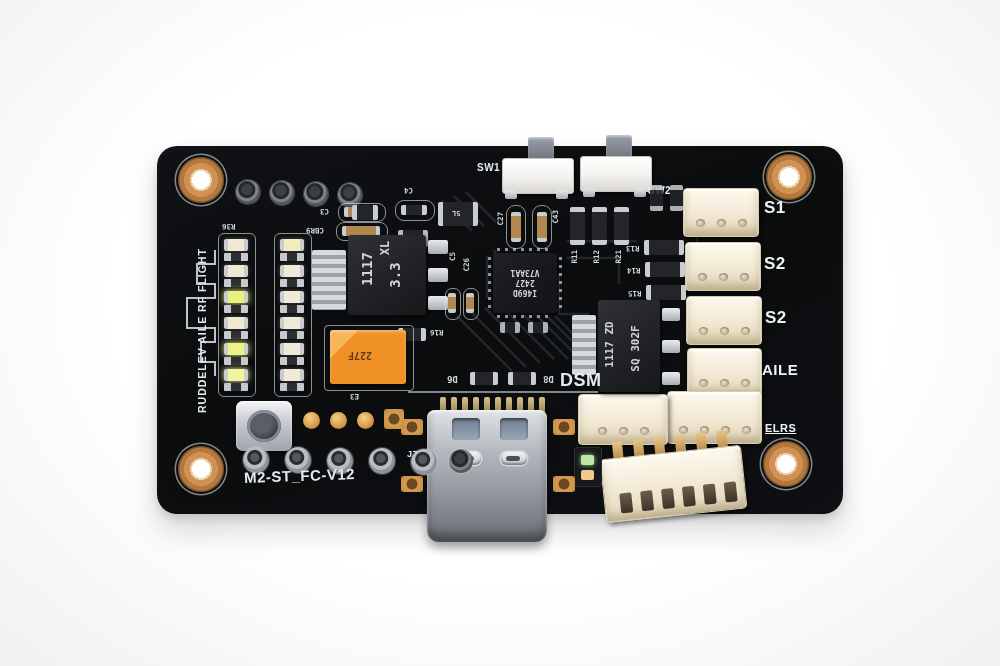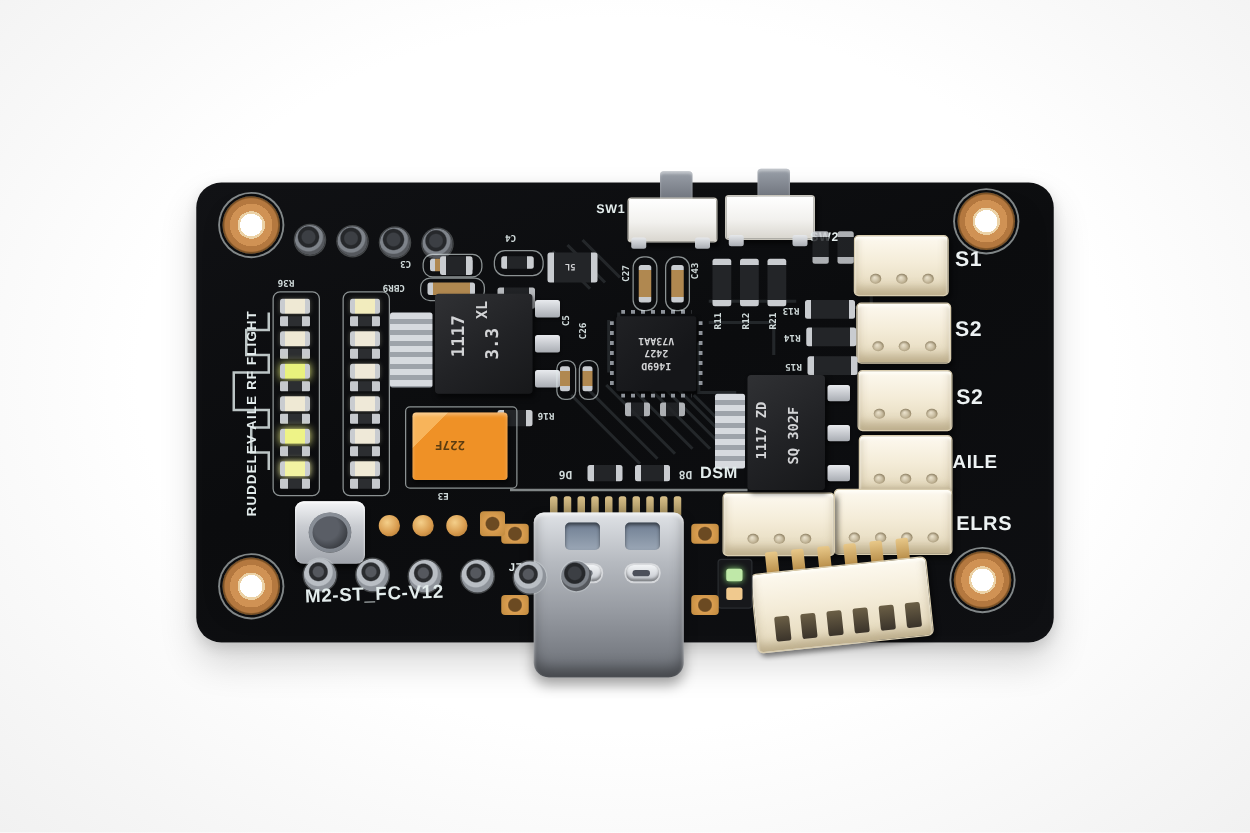--- a/index.html
+++ b/index.html
@@ -159,21 +159,21 @@
       <i></i>
       <i></i>
       <i></i>
     </div>
   </div>
 
 <div class="abs port-label" style="left:764px;top:198px;">S1</div>
 <div class="abs port-label" style="left:764px;top:254px;">S2</div>
 <div class="abs port-label" style="left:765px;top:308px;">S2</div>
 <div class="abs port-label" style="left:762px;top:361px;font-size:15px;">AILE</div>
-<div class="abs port-label" style="left:765px;top:411px;font-size:16px;">ELRS</div>
+<div class="abs port-label" style="left:765px;top:422px;font-size:11px;text-decoration:underline;">ELRS</div>
 
 <div class="abs" style="left:602px;top:436px;width:140px;height:86px;transform:rotate(-6deg);">
   <div class="abs pin-gold" style="left:14px;top:0;width:10px;height:18px;"></div>
   <div class="abs pin-gold" style="left:35px;top:0;width:10px;height:18px;"></div>
   <div class="abs pin-gold" style="left:56px;top:0;width:10px;height:18px;"></div>
   <div class="abs pin-gold" style="left:77px;top:0;width:10px;height:18px;"></div>
   <div class="abs pin-gold" style="left:98px;top:0;width:10px;height:18px;"></div>
   <div class="abs pin-gold" style="left:119px;top:0;width:10px;height:18px;"></div>
   <div class="abs jst" style="left:0;top:16px;width:140px;height:62px;border-radius:5px;"></div>
   <div class="abs slot" style="left:16px;top:52px;width:12px;height:20px;"></div>
@@ -353,20 +353,20 @@
   <span class="abs mark" style="left:14px;top:42px;font-size:11px;transform:rotate(-90deg);white-space:nowrap;">SQ 302F</span>
 </div>
 <div class="abs leg" style="left:662px;top:308px;width:18px;height:13px;"></div>
 <div class="abs leg" style="left:662px;top:340px;width:18px;height:13px;"></div>
 <div class="abs leg" style="left:662px;top:372px;width:18px;height:13px;"></div>
 
 <div class="abs ref r180" style="left:447px;top:374px;font-size:9px;">D6</div>
 <div class="abs smd-dark" style="left:470px;top:372px;width:28px;height:13px;"></div>
 <div class="abs smd-dark" style="left:508px;top:372px;width:28px;height:13px;"></div>
 <div class="abs ref r180" style="left:543px;top:374px;font-size:9px;">D8</div>
-<div class="abs silk" style="left:560px;top:371px;font-size:13px;">DSM</div>
+<div class="abs silk" style="left:560px;top:371px;font-size:18px;">DSM</div>
 <div class="abs sline" style="left:408px;top:391px;width:190px;height:2px;"></div>
 
 <div class="abs smd-dark" style="left:352px;top:205px;width:26px;height:15px;"></div>
 <div class="abs smd-dark" style="left:500px;top:322px;width:20px;height:11px;opacity:.85;"></div>
 <div class="abs smd-dark" style="left:528px;top:322px;width:20px;height:11px;opacity:.85;"></div>
 <div class="abs smd-dark-v" style="left:650px;top:185px;width:13px;height:26px;opacity:.85;"></div>
 <div class="abs smd-dark-v" style="left:670px;top:185px;width:13px;height:26px;opacity:.85;"></div>
 
 </body></html>

